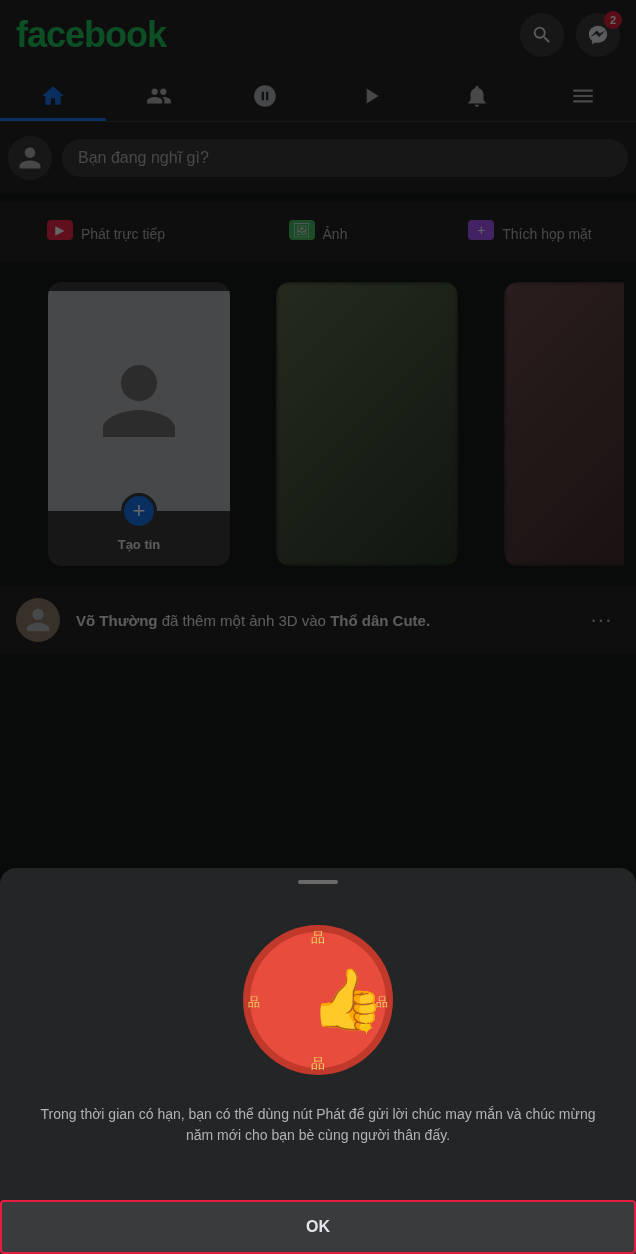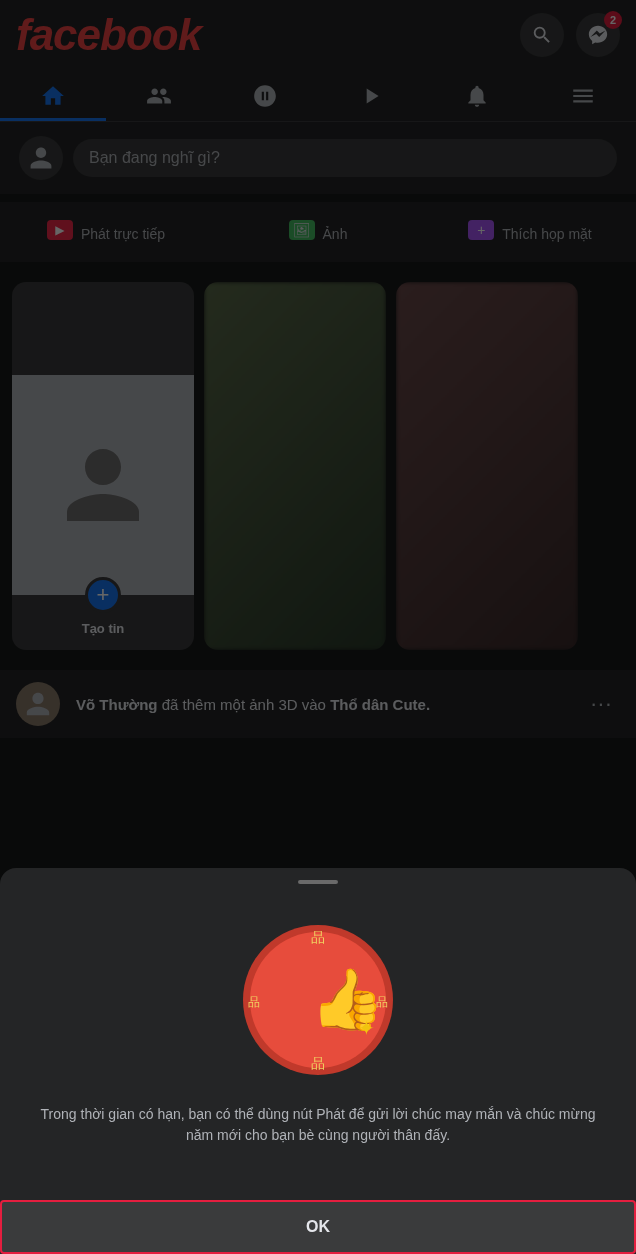--- a/index.html
+++ b/index.html
@@ -17,25 +17,24 @@
     
     .header {
       display: flex;
       align-items: center;
       justify-content: space-between;
       background: #242526;
       padding: 10px 16px;
       height: 70px;
     }
     .header-logo {
-      font-size: 44px;
+      font-size: 36px;
       font-weight: bold;
-      color: #ef4444;
+      color: #22c55e;
       letter-spacing: -1px;
-      font-style: italic;
     }
     .header-icons {
       display: flex;
       gap: 12px;
       align-items: center;
     }
     .header-icon-btn {
       width: 44px;
       height: 44px;
       border-radius: 50%;
@@ -89,21 +88,21 @@
     .nav-tab svg {
       width: 26px;
       height: 26px;
     }
     .nav-tab.active svg { fill: #1877f2; }
     .nav-tab:not(.active) svg { fill: #b0b3b8; }
 
     
     .create-post {
       background: #242526;
-      padding: 14px 19px;
+      padding: 14px 8px;
       display: flex;
       align-items: center;
       gap: 10px;
       border-bottom: 8px solid #18191a;
     }
     .avatar-placeholder {
       width: 44px;
       height: 44px;
       border-radius: 50%;
       background: #3a3b3c;
@@ -195,26 +194,27 @@
       background: #18191a;
       border-bottom: 8px solid #18191a;
     }
     .stories-row {
       display: flex;
       gap: 10px;
       overflow-x: auto;
     }
     .story-card {
       width: 182px;
-      height: 368px;
+      height: 284px;
       border-radius: 14px;
       overflow: hidden;
       position: relative;
       flex-shrink: 0;
       cursor: pointer;
+      margin-left: 36px;
     }
     .story-create {
       background: #3a3b3c;
       display: flex;
       flex-direction: column;
       align-items: center;
       justify-content: flex-end;
       padding-bottom: 14px;
     }
     .story-avatar-large {

